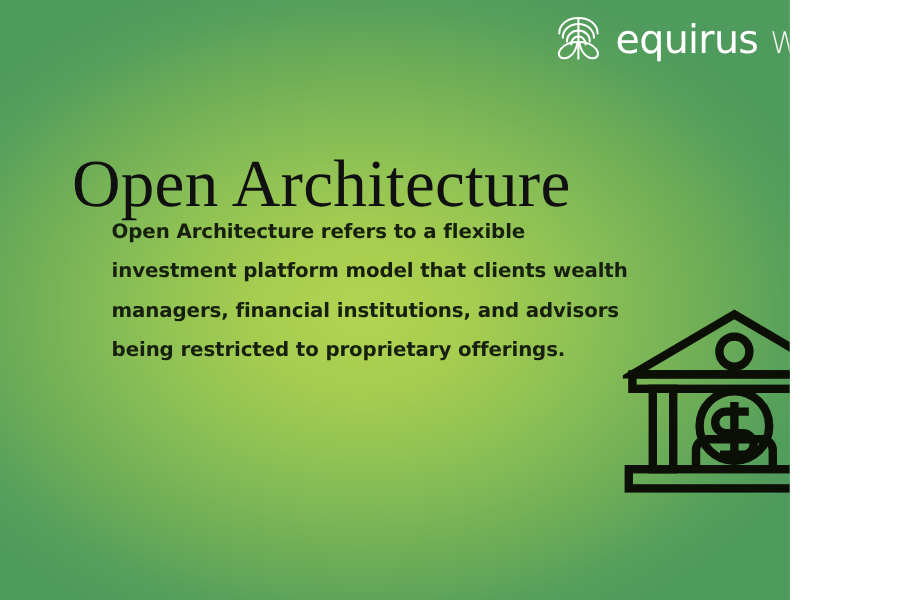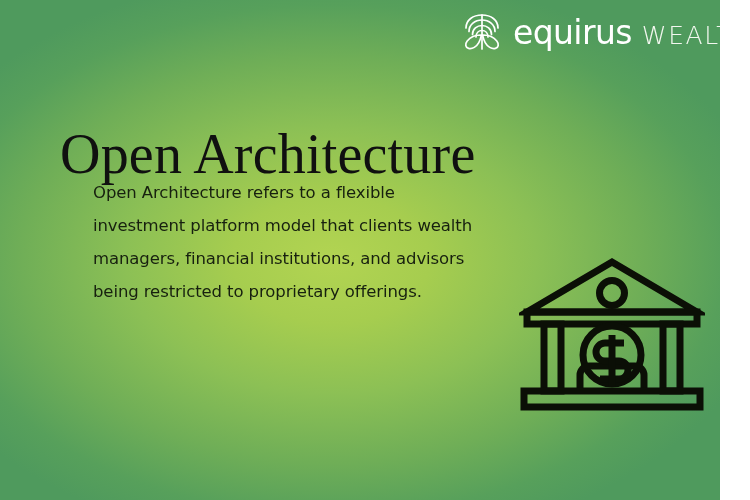--- a/index.html
+++ b/index.html
@@ -8,21 +8,21 @@
   }
   body {
     width: 750px;
     height: 500px;
     overflow: hidden;
     font-family: "Liberation Sans", sans-serif;
   }
 
   #slide {
     position: relative;
-    width: 720px;
+    width: 658px;
     height: 500px;
     overflow: hidden;
     background-color: #5aa05c;
     background-image:
       radial-gradient(ellipse 62% 58% at 46% 52%, #b2d452 0%, #a6cd4f 22%, #8cc055 46%, #6fae57 70%, #57a05b 88%, #4f9a5d 100%),
       linear-gradient(125deg, #4e9d58 0%, #59a55a 40%, #4c9a61 100%);
     background-blend-mode: normal;
   }
 
   
@@ -79,21 +79,21 @@
   }
 
   
   .body-copy {
     position: absolute;
     left: 93px;
     top: 176px;
     width: 420px;
     font-family: "DejaVu Sans", sans-serif;
     font-size: 16.5px;
-    font-weight: 400;
+    font-weight: 700;
     color: #17200f;
     line-height: 33px;
     letter-spacing: -0.1px;
   }
   .body-copy .line {
     display: block;
     white-space: nowrap;
   }
 
   

